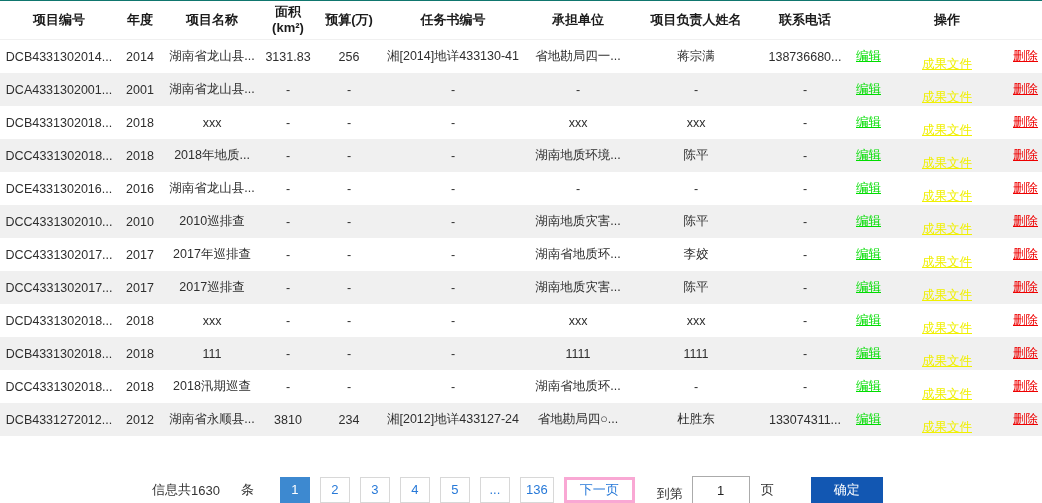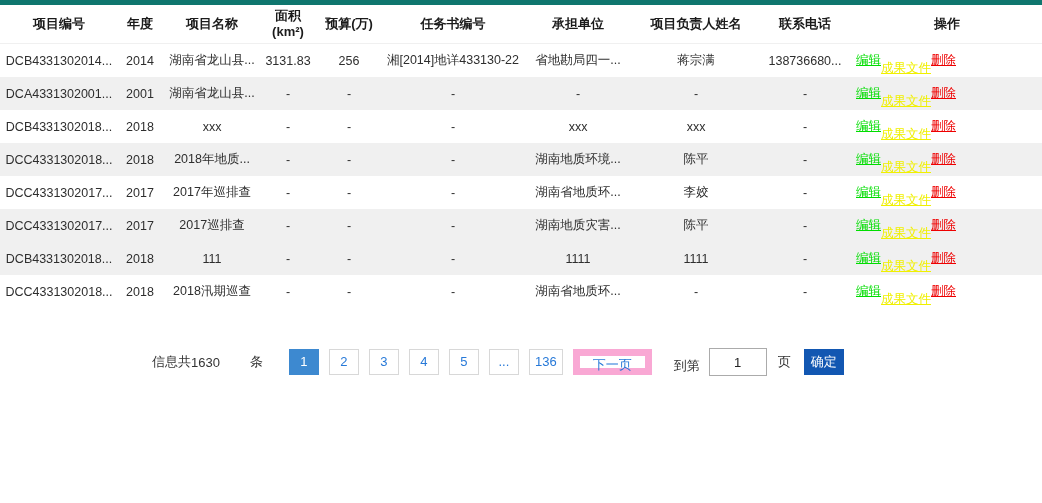--- a/index.html
+++ b/index.html
@@ -1,66 +1,66 @@
 <!DOCTYPE html>
 <html style="--edit: #00dd00; --results: #f0f000; --delete: #ee0000; --activepg: #3d89d0; --pagetext: #2779d8; --confirm: #1257b2; --stripe: #f0f0f0;"><head>
 <meta charset="utf-8">
 <style>
   html,body{margin:0;padding:0;background:#fff;}
   body{
     width:1042px;height:503px;overflow:hidden;
     font-family:"Liberation Sans","DejaVu Sans",sans-serif;
     color:#333;
   }
-  table{width:1042px;border-collapse:collapse;table-layout:fixed;border-top:5px solid #0f766e;}
+  table{width:1042px;border-collapse:collapse;table-layout:fixed;border-top:1px solid #0f766e;}
   thead th{
     height:38px;font-size:13px;font-weight:bold;color:#1b1b1b;
     text-align:center;vertical-align:middle;white-space:pre-line;line-height:1.25;
     border-bottom:1px solid #f0f0f0;padding:0;
   }
   tbody td{
     height:33px;font-size:12.5px;text-align:center;vertical-align:middle;
     padding:0 2px;overflow:hidden;white-space:nowrap;color:#2e2e2e;
   }
   tbody tr.stripe{background:var(--stripe,#f0f0f0);}
   .actions-cell{padding:0 4px;}
-  .actions-wrap{display:flex;justify-content:flex-start;align-items:center;}
+  .actions-wrap{display:flex;justify-content:space-between;align-items:center;}
   .op-link{text-decoration:underline;cursor:pointer;font-size:12.5px;}
   .op-edit{color:var(--edit,#00dd00);}
   .op-results{color:var(--results,#f0f000);margin-top:16px;}
   .op-delete{color:var(--delete,#ee0000);}
   .pager{
     display:flex;align-items:center;
     margin:40px 0 0 152px;font-size:13px;color:#333;
   }
   .info-prefix{margin-right:0;}
-  .info-total{margin-right:30px;}
+  .info-total{margin-right:21px;}
   .info-suffix{margin-right:26px;}
   .page-buttons{display:flex;align-items:center;gap:10px;}
   .pg-btn{
     min-width:30px;height:26px;line-height:24px;box-sizing:border-box;
     border:1px solid #d8d8d8;background:#fff;color:var(--pagetext,#2779d8);
     font-size:13px;text-align:center;padding:0 5px;cursor:pointer;
     font-family:inherit;display:inline-block;
   }
   .pg-btn.active{background:var(--activepg,#3d89d0);color:#fff;border-color:var(--activepg,#3d89d0);}
   .next-btn{
-    height:26px;box-sizing:border-box;border:7px solid #f9a8d4;background:#fff;
+    height:26px;box-sizing:border-box;border:3px solid #f9a8d4;background:#fff;
     color:var(--pagetext,#2779d8);font-size:13px;padding:0 13px;margin-left:10px;
     cursor:pointer;font-family:inherit;
   }
   .goto-prefix{margin:8px 9px 0 22px;}
   .goto-input{
     width:52px;height:24px;box-sizing:content-box;border:1px solid #ababab;
     text-align:center;font-size:13px;font-family:inherit;color:#222;outline:none;
   }
   .goto-suffix{margin:0 13px 0 11px;}
   .confirm-btn{
-    width:40px;height:26px;border:none;background:var(--confirm,#1257b2);
-    color:#fff;font-size:13px;cursor:pointer;font-family:inherit;
+    width:72px;height:26px;border:none;background:var(--confirm,#1257b2);
+    color:#fff;font-size:13px;cursor:pointer;font-family:inherit;margin-left:24px;
   }
 </style>
 </head>
 <body>
 
 <div class="page">
 
   <table>
     <colgroup>
       <col style="width:118px">
@@ -89,21 +89,21 @@
           <th>操作</th>
         </tr>
     </thead>
     <tbody>
         <tr>
           <td>DCB4331302014...</td>
           <td>2014</td>
           <td>湖南省龙山县...</td>
           <td>3131.83</td>
           <td>256</td>
-          <td>湘[2014]地详433130-22</td>
+          <td>湘[2014]地详433130-41</td>
           <td>省地勘局四一...</td>
           <td>蒋宗满</td>
           <td>138736680...</td>
           <td class="actions-cell">
             <span class="actions-wrap">
               <a class="op-link op-edit">编辑</a>
               <a class="op-link op-results">成果文件</a>
               <a class="op-link op-delete">删除</a>
             </span>
           </td>
@@ -156,20 +156,56 @@
           <td>-</td>
           <td class="actions-cell">
             <span class="actions-wrap">
               <a class="op-link op-edit">编辑</a>
               <a class="op-link op-results">成果文件</a>
               <a class="op-link op-delete">删除</a>
             </span>
           </td>
         </tr>
         <tr>
+          <td>DCE4331302016...</td>
+          <td>2016</td>
+          <td>湖南省龙山县...</td>
+          <td>-</td>
+          <td>-</td>
+          <td>-</td>
+          <td>-</td>
+          <td>-</td>
+          <td>-</td>
+          <td class="actions-cell">
+            <span class="actions-wrap">
+              <a class="op-link op-edit">编辑</a>
+              <a class="op-link op-results">成果文件</a>
+              <a class="op-link op-delete">删除</a>
+            </span>
+          </td>
+        </tr>
+        <tr class="stripe">
+          <td>DCC4331302010...</td>
+          <td>2010</td>
+          <td>2010巡排查</td>
+          <td>-</td>
+          <td>-</td>
+          <td>-</td>
+          <td>湖南地质灾害...</td>
+          <td>陈平</td>
+          <td>-</td>
+          <td class="actions-cell">
+            <span class="actions-wrap">
+              <a class="op-link op-edit">编辑</a>
+              <a class="op-link op-results">成果文件</a>
+              <a class="op-link op-delete">删除</a>
+            </span>
+          </td>
+        </tr>
+        <tr>
           <td>DCC4331302017...</td>
           <td>2017</td>
           <td>2017年巡排查</td>
           <td>-</td>
           <td>-</td>
           <td>-</td>
           <td>湖南省地质环...</td>
           <td>李姣</td>
           <td>-</td>
           <td class="actions-cell">
@@ -191,20 +227,38 @@
           <td>陈平</td>
           <td>-</td>
           <td class="actions-cell">
             <span class="actions-wrap">
               <a class="op-link op-edit">编辑</a>
               <a class="op-link op-results">成果文件</a>
               <a class="op-link op-delete">删除</a>
             </span>
           </td>
         </tr>
+        <tr>
+          <td>DCD4331302018...</td>
+          <td>2018</td>
+          <td>xxx</td>
+          <td>-</td>
+          <td>-</td>
+          <td>-</td>
+          <td>xxx</td>
+          <td>xxx</td>
+          <td>-</td>
+          <td class="actions-cell">
+            <span class="actions-wrap">
+              <a class="op-link op-edit">编辑</a>
+              <a class="op-link op-results">成果文件</a>
+              <a class="op-link op-delete">删除</a>
+            </span>
+          </td>
+        </tr>
         <tr class="stripe">
           <td>DCB4331302018...</td>
           <td>2018</td>
           <td>111</td>
           <td>-</td>
           <td>-</td>
           <td>-</td>
           <td>1111</td>
           <td>1111</td>
           <td>-</td>
@@ -219,20 +273,38 @@
         <tr>
           <td>DCC4331302018...</td>
           <td>2018</td>
           <td>2018汛期巡查</td>
           <td>-</td>
           <td>-</td>
           <td>-</td>
           <td>湖南省地质环...</td>
           <td>-</td>
           <td>-</td>
+          <td class="actions-cell">
+            <span class="actions-wrap">
+              <a class="op-link op-edit">编辑</a>
+              <a class="op-link op-results">成果文件</a>
+              <a class="op-link op-delete">删除</a>
+            </span>
+          </td>
+        </tr>
+        <tr class="stripe">
+          <td>DCB4331272012...</td>
+          <td>2012</td>
+          <td>湖南省永顺县...</td>
+          <td>3810</td>
+          <td>234</td>
+          <td>湘[2012]地详433127-24</td>
+          <td>省地勘局四○...</td>
+          <td>杜胜东</td>
+          <td>133074311...</td>
           <td class="actions-cell">
             <span class="actions-wrap">
               <a class="op-link op-edit">编辑</a>
               <a class="op-link op-results">成果文件</a>
               <a class="op-link op-delete">删除</a>
             </span>
           </td>
         </tr>
       </tbody>
   </table>

